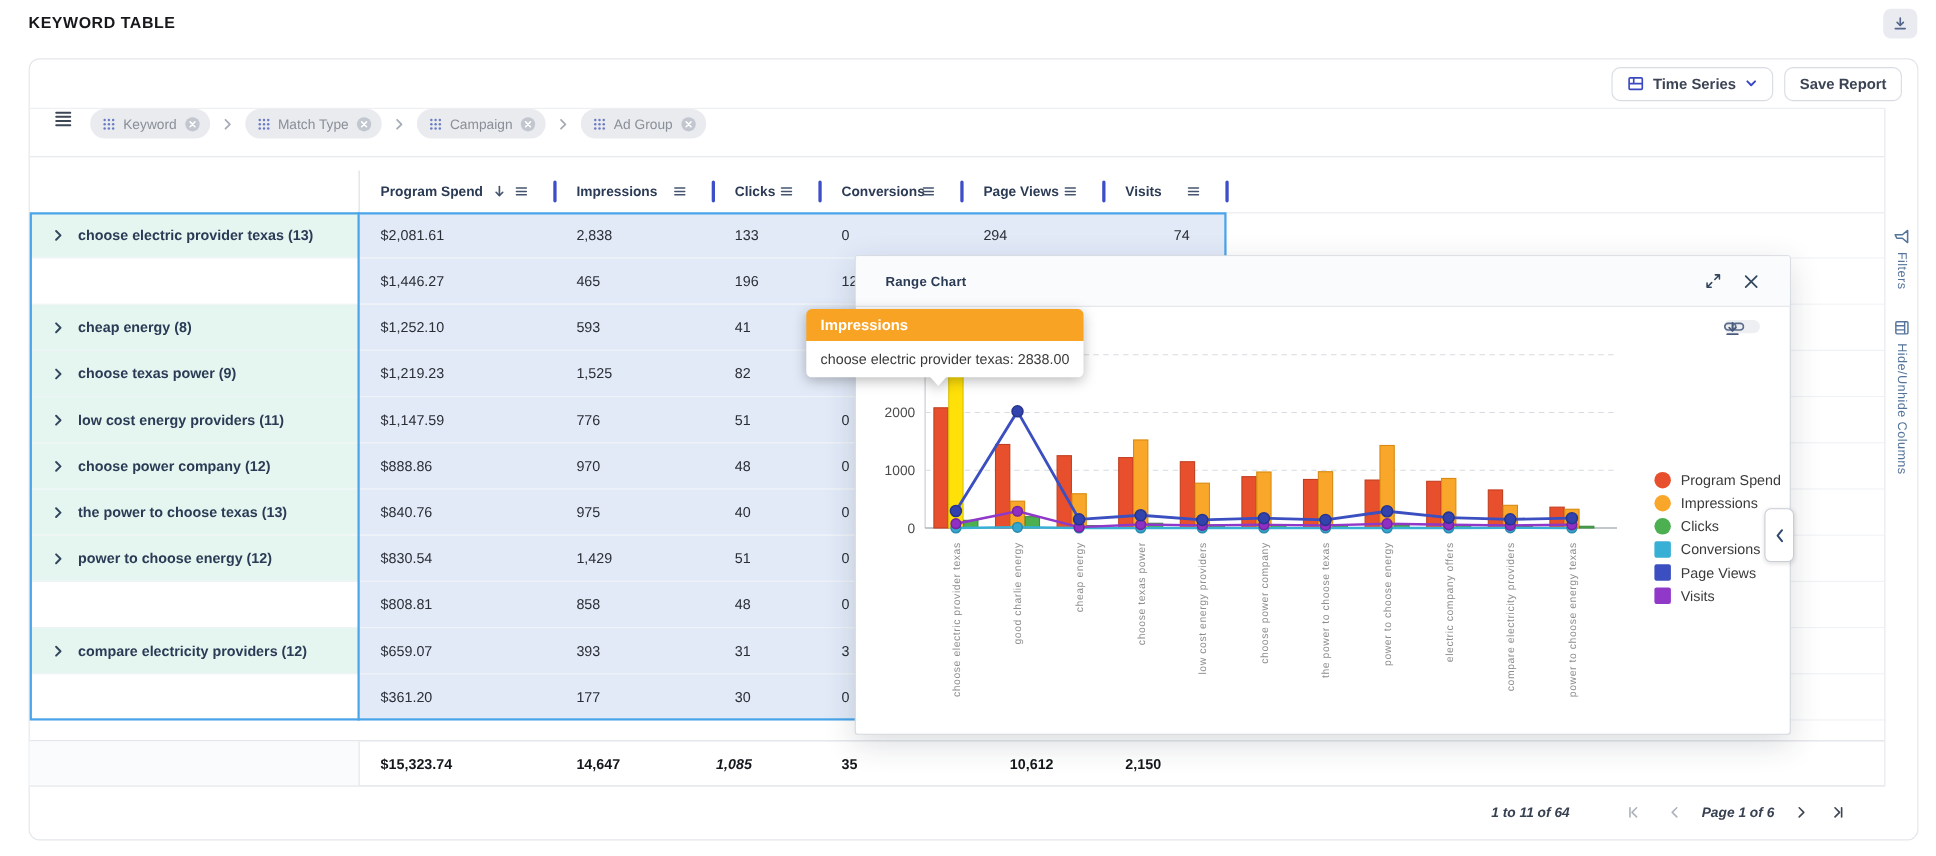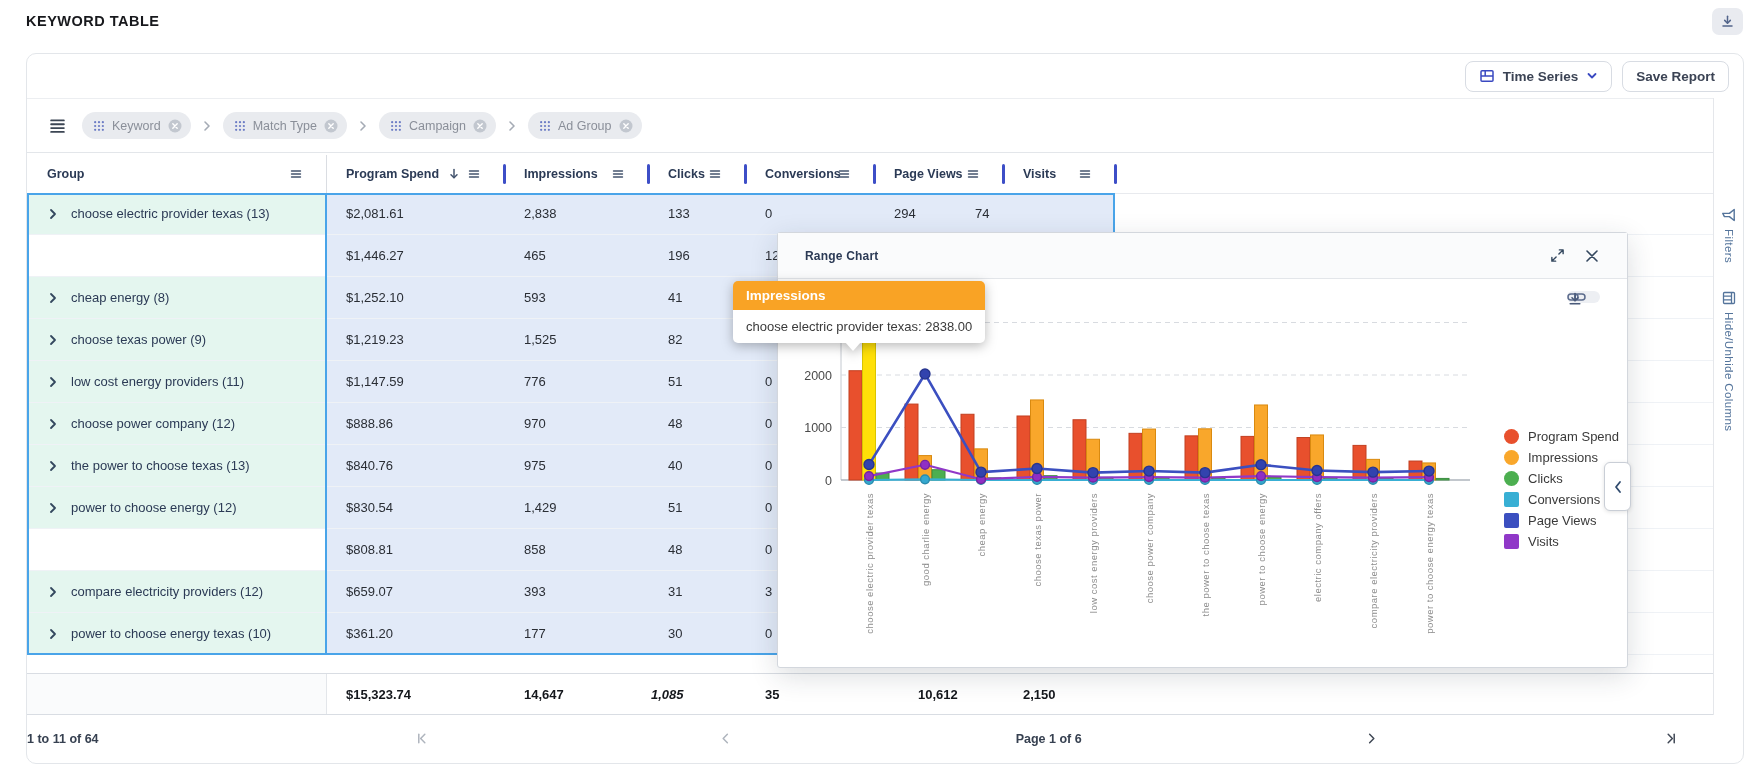--- a/index.html
+++ b/index.html
@@ -6,46 +6,46 @@
   body{width:1760px;height:778px;background:#fff;font-family:"Liberation Sans","DejaVu Sans",sans-serif;}
   .page{position:relative;width:1760px;height:778px;overflow:hidden;}
   .page-title{position:absolute;left:26px;top:13px;font-size:14.5px;font-weight:700;letter-spacing:.5px;color:#17181C;}
   .hdr-dl{position:absolute;left:1712px;top:8px;width:31px;height:27px;background:#E9EBF0;border:none;border-radius:7px;display:flex;align-items:center;justify-content:center;cursor:pointer;}
   .card{position:absolute;left:26px;top:53px;width:1716px;height:709px;border:1px solid #E3E6EA;border-radius:10px;background:#fff;}
   
   .toolbar{position:absolute;top:0;left:0;right:0;height:44px;display:flex;justify-content:flex-end;align-items:center;gap:10px;padding-right:14px;box-sizing:border-box;}
   .tbtn{height:31px;display:inline-flex;align-items:center;gap:8px;padding:0 13px;background:#fff;border:1px solid #D8DCE3;border-radius:8px;font-family:"Liberation Sans",sans-serif;font-size:13.5px;font-weight:700;color:#3B4354;cursor:pointer;}
   .i{display:inline-flex;align-items:center;justify-content:center;}
   
-  .chipsrow{position:absolute;top:44px;left:0;right:30px;height:55px;border-top:1px solid #ECEEF1;border-bottom:1px solid #E3E6EA;display:flex;align-items:center;padding-left:22px;gap:16px;box-sizing:border-box;}
+  .chipsrow{position:absolute;top:44px;left:0;right:30px;height:45px;border-top:1px solid #ECEEF1;border-bottom:1px solid #E3E6EA;display:flex;align-items:flex-start;padding-left:22px;gap:16px;box-sizing:border-box;}
   .chips{display:flex;align-items:center;gap:11px;}
   .chip{display:inline-flex;align-items:center;gap:7px;height:27px;padding:0 9px 0 11px;background:#E9EBEF;border-radius:14px;font-size:12.5px;color:#8A8F99;cursor:pointer;}
   .sep{display:flex;}
   
   .thead{position:absolute;top:101px;left:0;width:1686px;height:38px;border-bottom:1px solid #E8EAEE;}
   .hcell{position:absolute;top:0;height:38px;display:flex;align-items:center;font-size:12.5px;font-weight:700;color:#2B3A55;cursor:pointer;}
   .hlabel{padding-left:20px;}
   .hcell .menu{position:absolute;right:24px;top:13px;}
   .hcell .sort{margin-left:9px;display:flex;}
   .gdiv{position:absolute;left:299px;top:0;height:38px;width:1px;background:#DADDE2;}
   .bluebar{position:absolute;top:9px;width:3px;height:20px;background:#3D4EC7;border-radius:2px;}
   
   .tbody{position:absolute;top:139px;left:0;width:1686px;}
   .trow{position:relative;height:42px;border-bottom:1px solid #EFF2F6;box-sizing:border-box;}
-  .gcell{position:absolute;left:0;top:0;bottom:0;width:299px;background:#E4F6EF;display:flex;align-items:center;gap:13px;padding-left:21px;box-sizing:border-box;font-size:13px;color:#2B3A55;}
+  .gcell{position:absolute;left:0;top:0;bottom:0;width:299px;background:#E4F6EF;display:flex;align-items:center;gap:13px;padding-left:21px;box-sizing:border-box;font-size:13px;color:#2B3A55;font-weight:bold;}
   .ncellbg{position:absolute;left:299px;top:0;bottom:0;width:789px;background:#E2EAF8;}
   .nval{position:absolute;top:0;bottom:0;display:flex;align-items:center;font-size:13px;color:#2A2E35;}
   .selbox{position:absolute;left:0;top:139px;width:1088px;height:462px;border:2px solid #49A4E9;box-sizing:border-box;pointer-events:none;z-index:3;}
   .seldiv{position:absolute;left:298px;top:139px;width:2px;height:462px;background:#49A4E9;pointer-events:none;z-index:3;}
   
   .totalrow{position:absolute;top:619px;left:0;width:1686px;height:42px;border-top:1px solid #D9DDE3;border-bottom:1px solid #D9DDE3;background:#fff;box-sizing:border-box;}
   .totalrow .gbg{position:absolute;left:0;top:0;bottom:0;width:299px;background:#FAFBFC;border-right:1px solid #E3E6EA;}
   .tval{position:absolute;top:0;bottom:0;display:flex;align-items:center;font-weight:700;font-size:13px;color:#14171C;}
   
-  .pager{position:absolute;left:0;right:30px;top:661px;height:47px;display:flex;align-items:center;justify-content:space-between;font-size:12.5px;color:#4B5563;box-sizing:border-box;padding-right:36px;}
+  .pager{position:absolute;left:0;right:30px;top:661px;height:47px;display:flex;align-items:center;justify-content:flex-end;font-size:12.5px;color:#4B5563;box-sizing:border-box;padding-right:36px;font-style:italic;}
   .pager .range{font-weight:700;color:#374151;margin-right:52px;}
   .pager .pic{display:flex;cursor:pointer;}
   .pager .pfirst{margin-right:24px;}
   .pager .pprev{margin-right:18px;}
   .pager .pagetext{font-weight:700;color:#374151;margin-right:18px;}
   .pager .pnext{margin-right:20px;}
   
   .strip{position:absolute;top:44px;right:0;width:30px;height:617px;border-left:1px solid #E5E7EB;display:flex;flex-direction:column;align-items:center;box-sizing:border-box;}
   .vtab{display:flex;flex-direction:column;align-items:center;gap:7px;color:#54749B;cursor:pointer;}
   .vtab .i svg{transform:rotate(90deg);}
@@ -231,30 +231,20 @@
               <svg viewBox="0 0 14 14" width="14" height="14">
                 <circle cx="7" cy="7" r="6.5" fill="#C2C7CF"></circle>
                 <path d="M4.8 4.8l4.4 4.4M9.2 4.8 4.8 9.2" stroke="#fff" stroke-width="1.4" stroke-linecap="round"></path>
               </svg>
             </span>
           </div>
         </div>
     </div>
 
     <div class="thead">
-        <div class="hcell" style="left:0;width:299px;">
-          <span class="hlabel">Group</span>
-          <span class="menu i">
-            <svg viewBox="0 0 12 12" width="12" height="12">
-              <g stroke="#44546E" stroke-width="1.4" stroke-linecap="round">
-                <path d="M1.5 3h9M1.5 6h9M1.5 9h9"></path>
-              </g>
-            </svg>
-          </span>
-        </div>
         <div class="gdiv"></div>
         <div class="hcell" style="left:299px;width:178px;">
           <span class="hlabel">Program Spend</span>
           <span class="sort i">
             <svg viewBox="0 0 12 12" width="12" height="12">
               <g fill="none" stroke="#44546E" stroke-width="1.5" stroke-linecap="round" stroke-linejoin="round">
                 <path d="M6 1.5v8"></path>
                 <path d="M3 6.8 6 9.8l3-3"></path>
               </g>
             </svg>
@@ -333,21 +323,21 @@
               </svg>
             </span>
             <span>choose electric provider texas (13)</span>
           </div>
           <div class="ncellbg"></div>
           <div class="nval" style="left:319px">$2,081.61</div>
           <div class="nval" style="left:497px">2,838</div>
           <div class="nval" style="left:641px">133</div>
           <div class="nval" style="left:738px">0</div>
           <div class="nval" style="left:867px">294</div>
-          <div class="nval" style="left:948px">74</div>
+          <div class="nval" style="left:1040px">74</div>
         </div>
         <div class="trow">
           <div class="ncellbg"></div>
           <div class="nval" style="left:319px">$1,446.27</div>
           <div class="nval" style="left:497px">465</div>
           <div class="nval" style="left:641px">196</div>
           <div class="nval" style="left:738px">12</div>
           <div class="nval" style="left:867px"></div>
           <div class="nval" style="left:996px"></div>
         </div>
@@ -473,28 +463,20 @@
           </div>
           <div class="ncellbg"></div>
           <div class="nval" style="left:319px">$659.07</div>
           <div class="nval" style="left:497px">393</div>
           <div class="nval" style="left:641px">31</div>
           <div class="nval" style="left:738px">3</div>
           <div class="nval" style="left:867px"></div>
           <div class="nval" style="left:996px"></div>
         </div>
         <div class="trow">
-          <div class="gcell">
-            <span class="i">
-              <svg viewBox="0 0 10 12" width="10" height="12">
-                <path d="M3 2l4 4-4 4" fill="none" stroke="#33475E" stroke-width="1.8" stroke-linecap="round" stroke-linejoin="round"></path>
-              </svg>
-            </span>
-            <span>power to choose energy texas (10)</span>
-          </div>
           <div class="ncellbg"></div>
           <div class="nval" style="left:319px">$361.20</div>
           <div class="nval" style="left:497px">177</div>
           <div class="nval" style="left:641px">30</div>
           <div class="nval" style="left:738px">0</div>
           <div class="nval" style="left:867px"></div>
           <div class="nval" style="left:996px"></div>
         </div>
       </div>
     <div class="selbox"></div>

